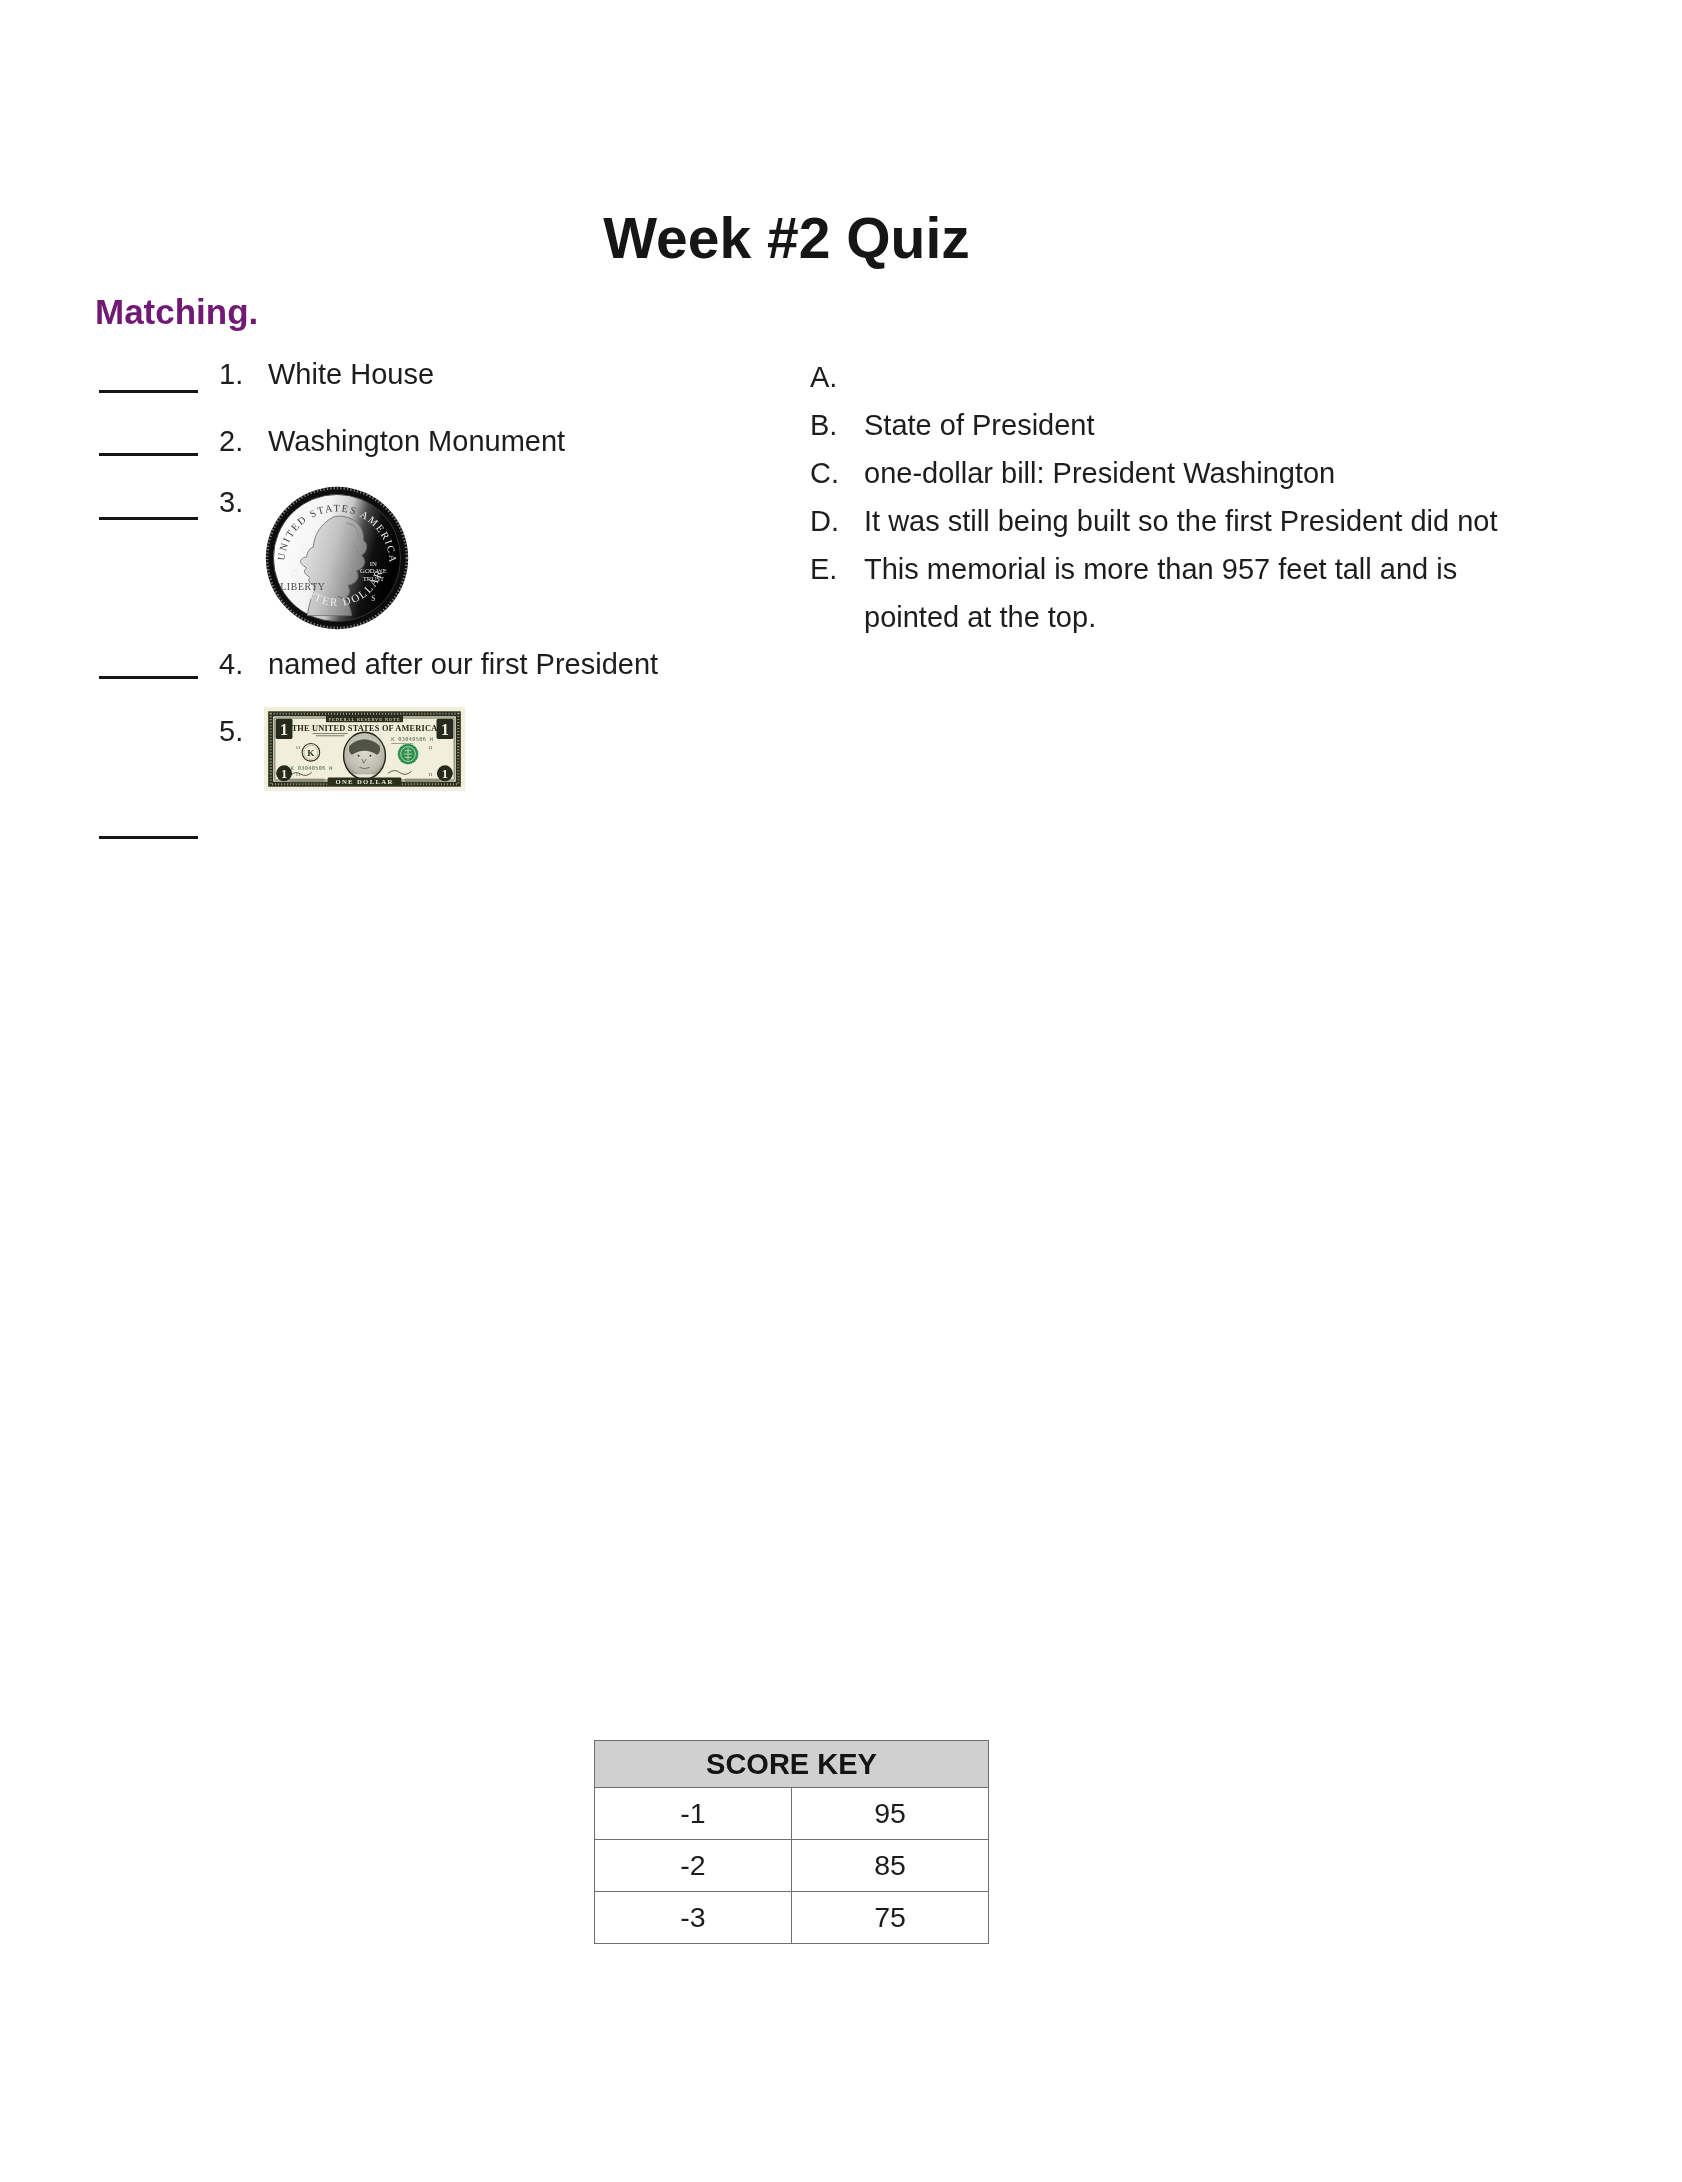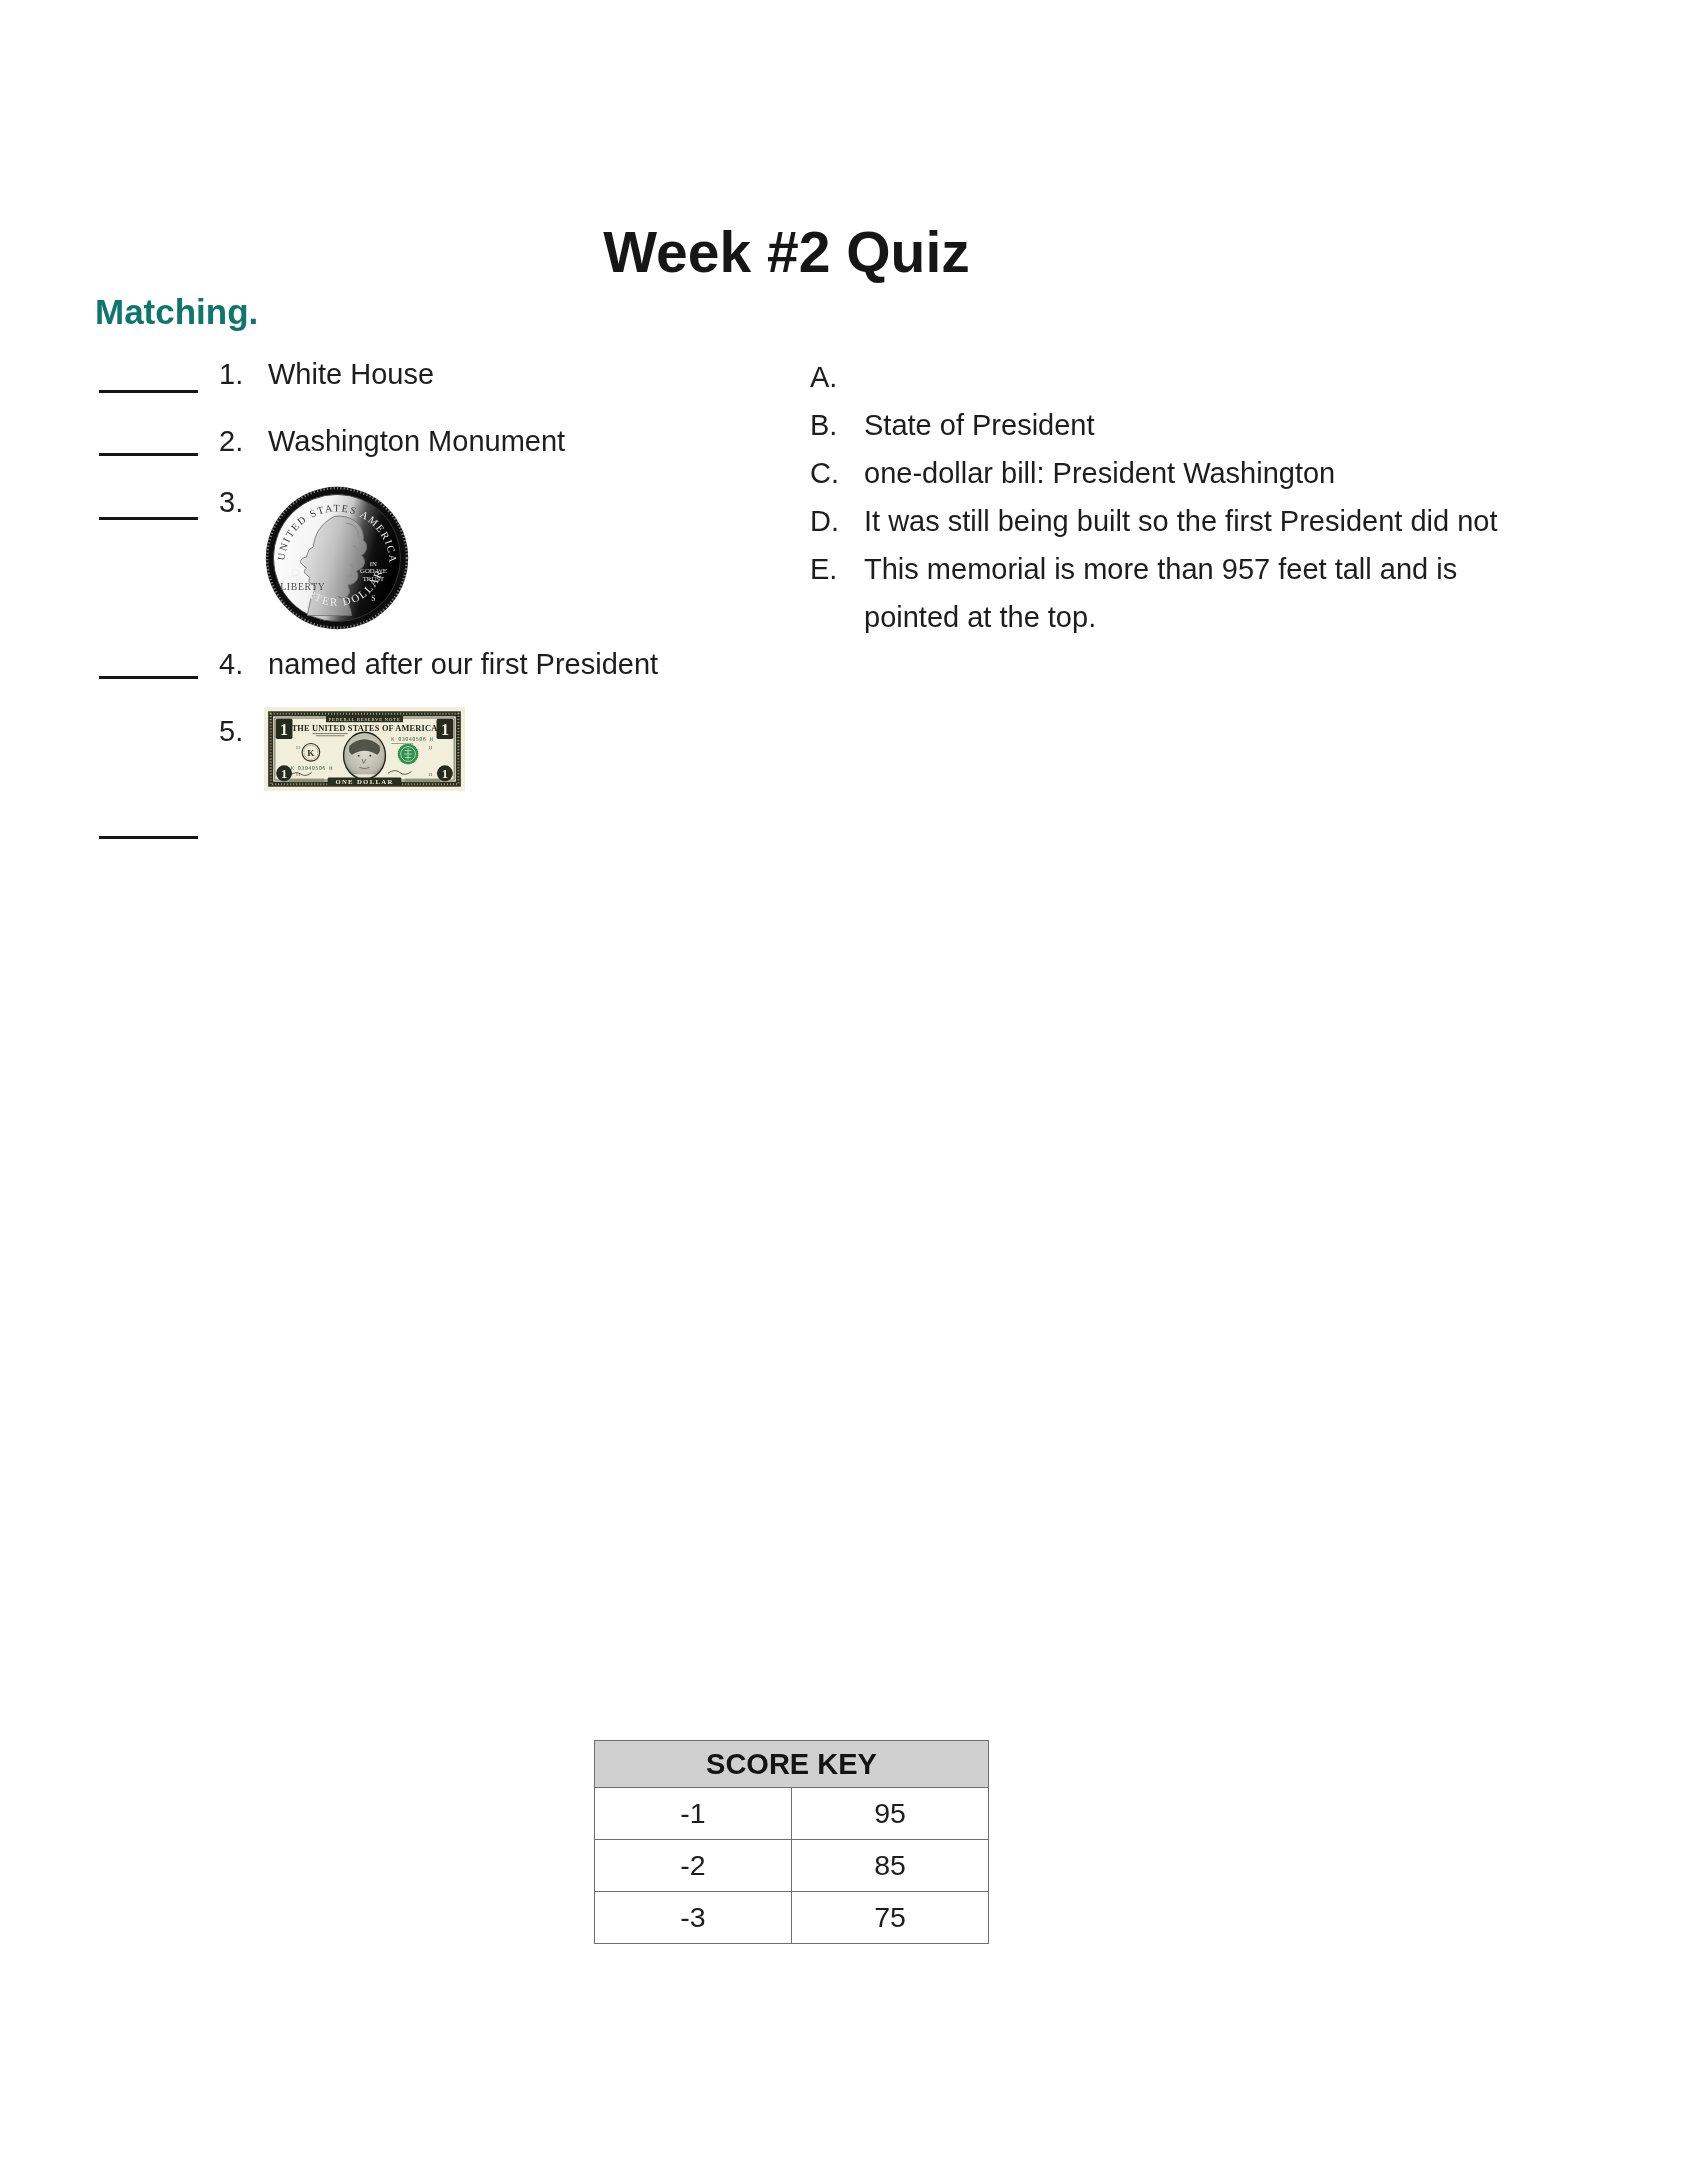--- a/index.html
+++ b/index.html
@@ -1,25 +1,25 @@
 <!DOCTYPE html>
 <html style="font-size:14px"><head>
 <meta charset="utf-8">
 <style>
   html,body{margin:0;padding:0;background:#ffffff;}
   .page{
     position:relative;width:1683px;height:2183px;background:#ffffff;overflow:hidden;
     font-family:"Liberation Sans", sans-serif;color:#1d1d1d;
   }
   .title{
-    position:absolute;left:99px;top:219px;width:1375px;text-align:center;
+    position:absolute;left:99px;top:205px;width:1375px;text-align:center;
     font-size:57px;font-weight:bold;letter-spacing:0px;color:#161616;
   }
   .section-heading{
-    position:absolute;left:95px;top:292px;font-size:35px;font-weight:bold;color:#0f766e;
+    position:absolute;left:95px;top:292px;font-size:35px;font-weight:bold;color:#701a75;
   }
   .q-row{position:absolute;left:219px;display:flex;font-size:29px;line-height:35px;color:#1d1d1d;}
   .q-num{width:49px;flex:0 0 49px;}
   .q1{top:357px;} .q2{top:424px;} .q3{top:485px;} .q4{top:647px;} .q5{top:714px;}
   .blank{position:absolute;left:99px;width:99px;height:0;border-bottom:3.5px solid #151515;}
   .b1{top:390px;} .b2{top:453px;} .b3{top:517px;} .b4{top:676px;} .b5{top:836px;}
   .coin-wrap{position:absolute;left:265px;top:486px;width:144px;height:144px;}
   .bill-wrap{position:absolute;left:264px;top:706px;width:201px;height:86px;}
   .answers{position:absolute;left:810px;top:360px;}
   .ans-line{display:flex;height:48px;font-size:29px;line-height:35px;color:#1d1d1d;}

